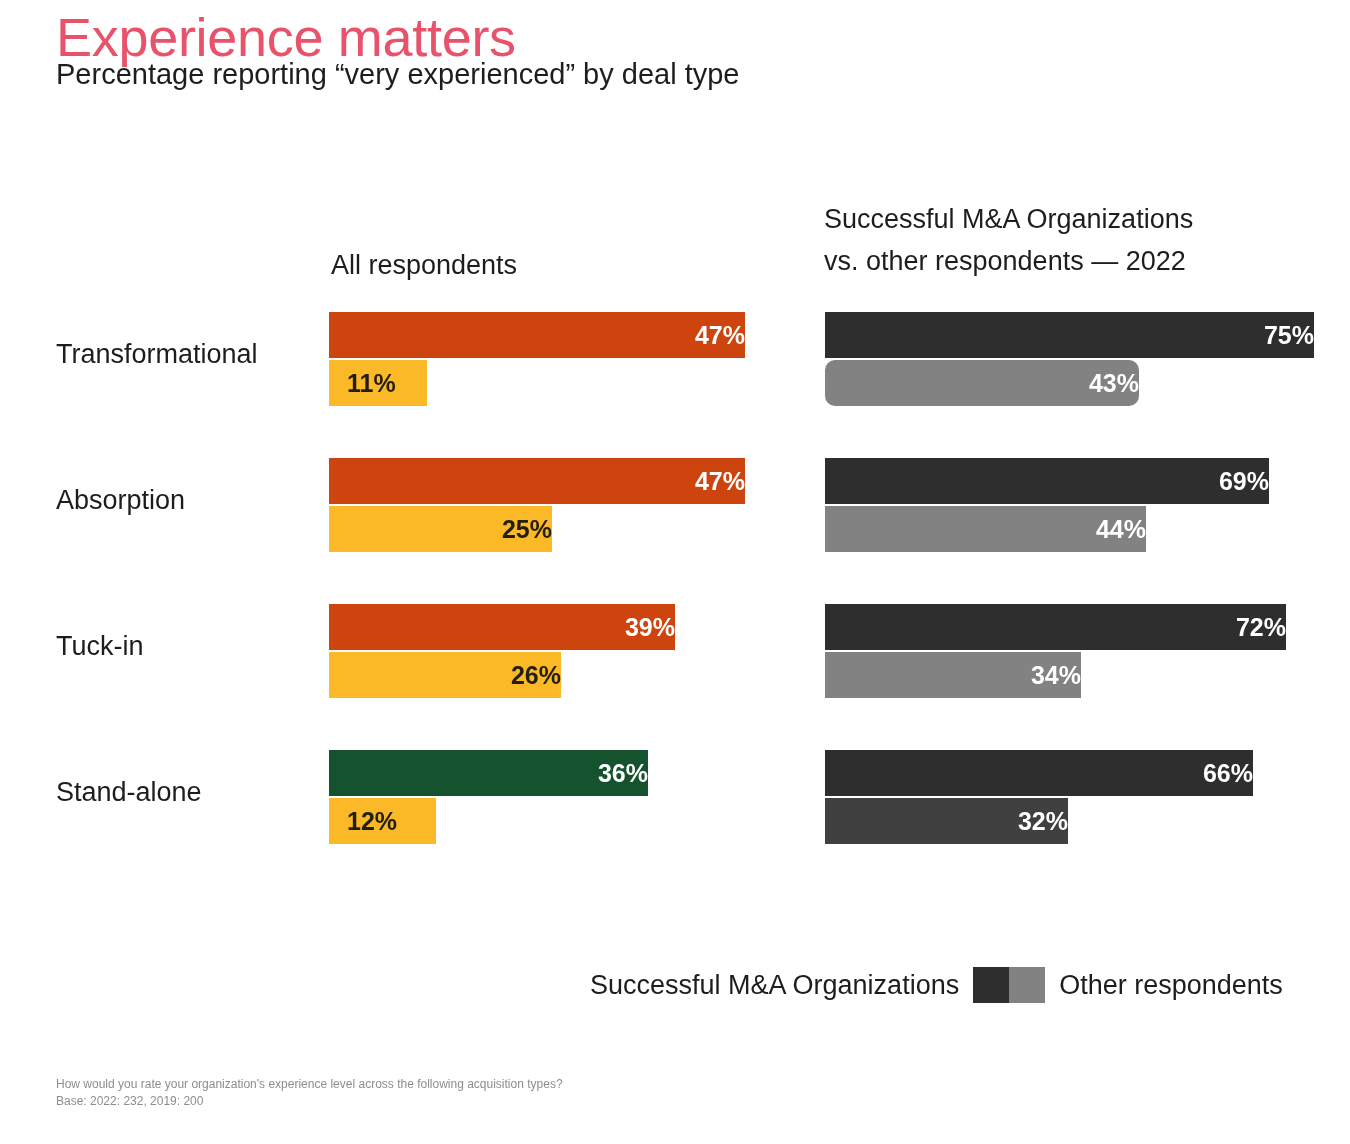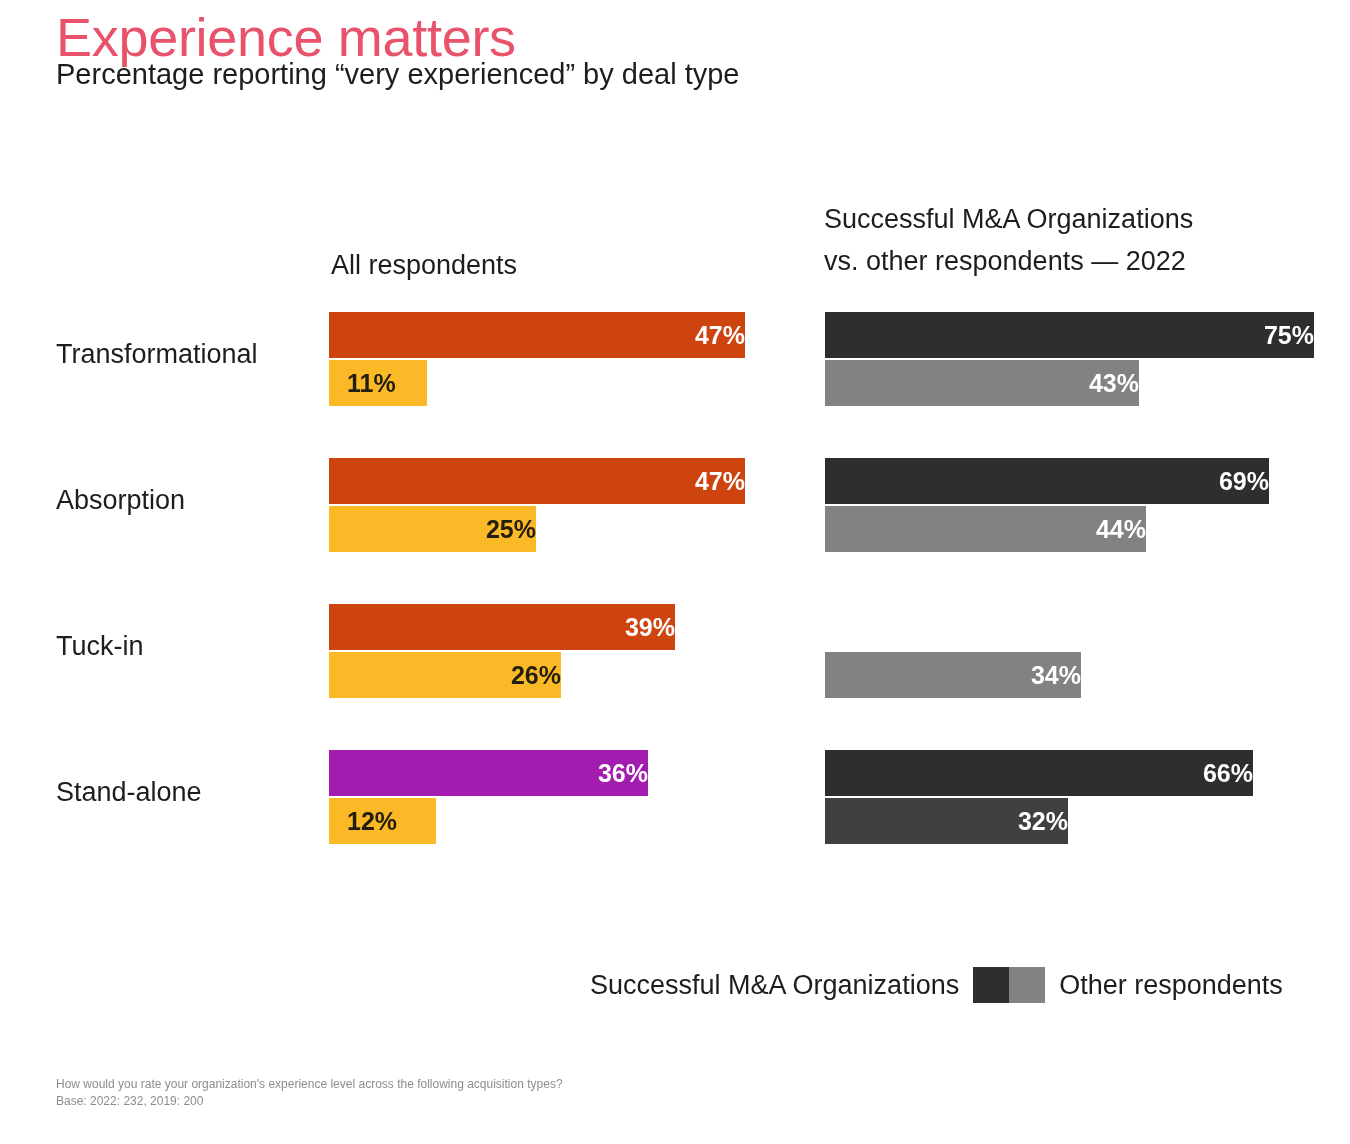--- a/index.html
+++ b/index.html
@@ -139,54 +139,57 @@
       <div class="category-label">Transformational</div>
       <div class="bar s2022 align-right" style="width: 416px; background: rgb(206, 68, 15);">
         <span class="bar-value val-light">47%</span>
       </div>
       <div class="bar s2019 align-left" style="width: 98px; background: rgb(251, 184, 39);">
         <span class="bar-value val-dark">11%</span>
       </div>
       <div class="bar sdark align-right" style="width: 489px; background: rgb(46, 46, 46);">
         <span class="bar-value val-light">75%</span>
       </div>
-      <div class="bar sgray align-right" style="width: 314px; background: rgb(130, 130, 130);">
+      <div class="bar sgray align-right" style="width: 314px; background: rgb(130, 130, 130); border-radius: 10px;">
         <span class="bar-value val-light">43%</span>
       </div>
     </div>
     <div class="category-row" style="top: 446px;">
       <div class="category-label">Absorption</div>
       <div class="bar s2022 align-right" style="width: 416px; background: rgb(206, 68, 15);">
         <span class="bar-value val-light">47%</span>
       </div>
-      <div class="bar s2019 align-right" style="width: 207px; background: rgb(251, 184, 39);">
+      <div class="bar s2019 align-right" style="width: 223px; background: rgb(251, 184, 39);">
         <span class="bar-value val-dark">25%</span>
       </div>
       <div class="bar sdark align-right" style="width: 444px; background: rgb(46, 46, 46);">
         <span class="bar-value val-light">69%</span>
       </div>
       <div class="bar sgray align-right" style="width: 321px; background: rgb(130, 130, 130);">
         <span class="bar-value val-light">44%</span>
       </div>
     </div>
     <div class="category-row" style="top: 592px;">
       <div class="category-label">Tuck-in</div>
       <div class="bar s2022 align-right" style="width: 346px; background: rgb(206, 68, 15);">
         <span class="bar-value val-light">39%</span>
       </div>
       <div class="bar s2019 align-right" style="width: 232px; background: rgb(251, 184, 39);">
         <span class="bar-value val-dark">26%</span>
       </div>
+      <div class="bar sdark align-right" style="width: 461px; background: rgb(46, 46, 46);">
+        <span class="bar-value val-light">72%</span>
+      </div>
       <div class="bar sgray align-right" style="width: 256px; background: rgb(130, 130, 130);">
         <span class="bar-value val-light">34%</span>
       </div>
     </div>
     <div class="category-row" style="top: 738px;">
       <div class="category-label">Stand-alone</div>
-      <div class="bar s2022 align-right" style="width: 319px; background: #a21caf;">
+      <div class="bar s2022 align-right" style="width: 319px; background: #14532d;">
         <span class="bar-value val-light">36%</span>
       </div>
       <div class="bar s2019 align-left" style="width: 107px; background: rgb(251, 184, 39);">
         <span class="bar-value val-dark">12%</span>
       </div>
       <div class="bar sdark align-right" style="width: 428px; background: rgb(46, 46, 46);">
         <span class="bar-value val-light">66%</span>
       </div>
       <div class="bar sgray align-right" style="width: 243px; background: #404040;">
         <span class="bar-value val-light">32%</span>

